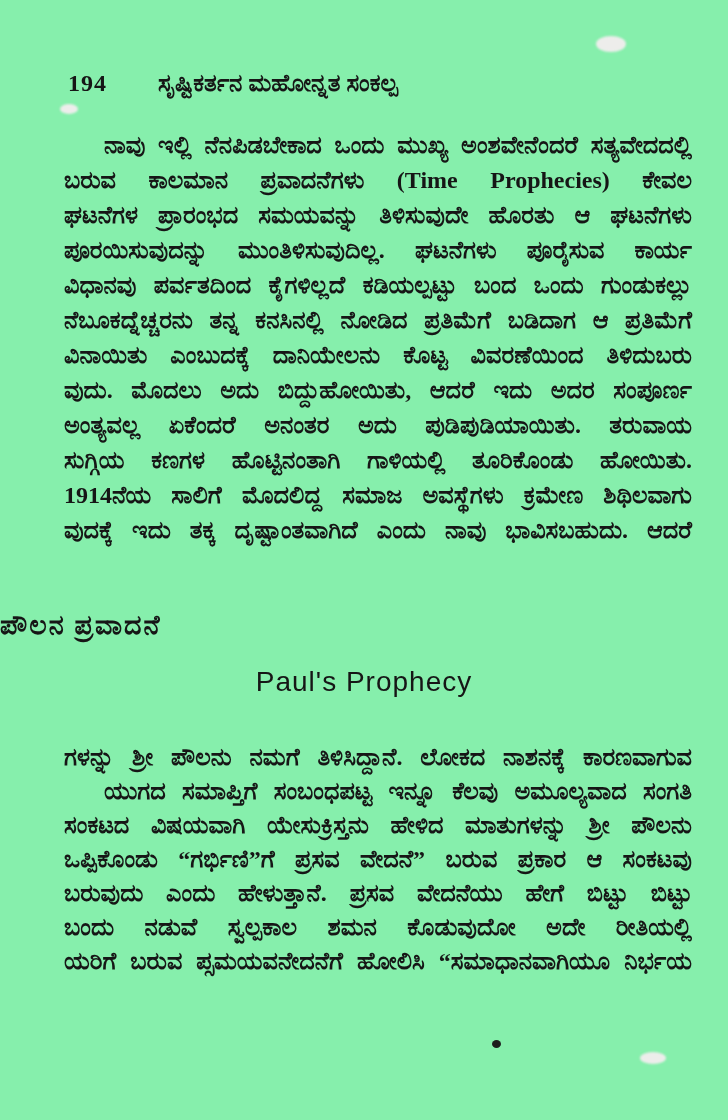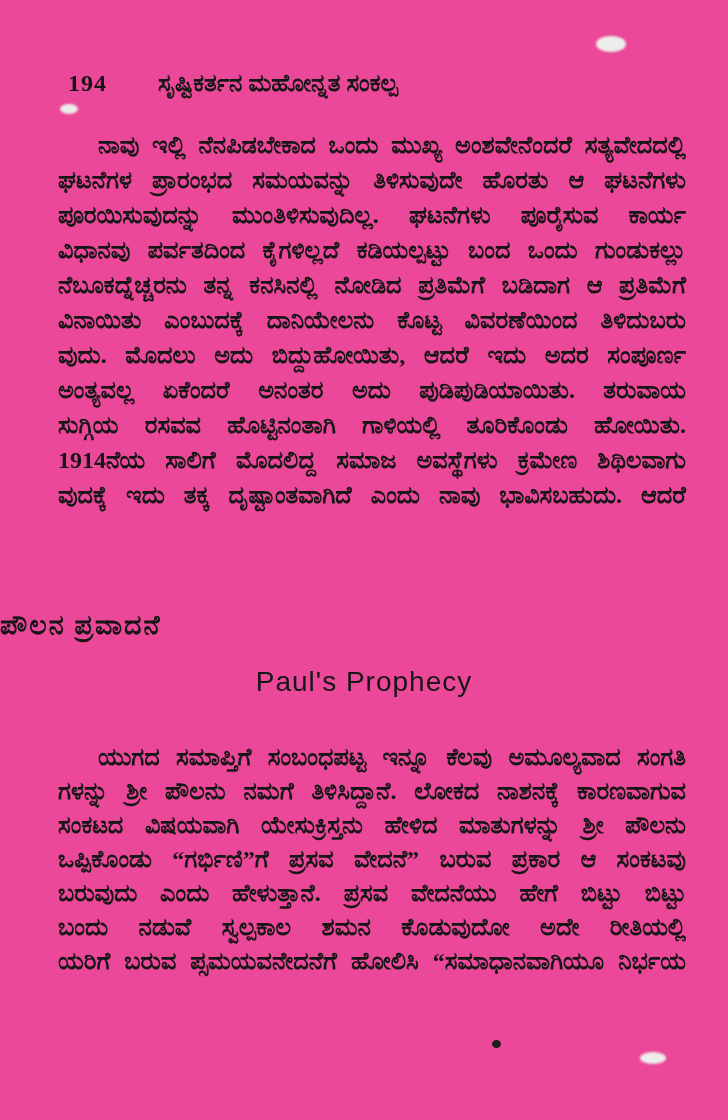--- a/index.html
+++ b/index.html
@@ -7,40 +7,40 @@
     width:728px;height:1120px;
     background:#fdfdfc;
     font-family:"Liberation Serif","DejaVu Serif",serif;
     color:#161616;
     overflow:hidden;
     position:relative;
     -webkit-font-smoothing:antialiased;
   }
   .page{
     position:absolute;inset:0;
-    background:#ec4899;
+    background:#86efac;
   }
   
   .header{
     position:absolute;top:70px;left:54px;right:46px;
     display:flex;align-items:flex-start;
   }
   .pagenum{
     font-size:24px;font-weight:700;letter-spacing:1px;
     margin-left:14px;width:90px;flex:0 0 auto;
   }
   .runtitle{
     flex:1 1 auto;
     font-size:24px;font-weight:600;
     padding-right:10px;
     white-space:nowrap;
   }
   
   .bodycol{
-    position:absolute;left:58px;width:628px;
+    position:absolute;left:64px;width:628px;
   }
   .para1{top:128px;}
   .para2{top:740px;}
   .line{
     font-size:24px;line-height:35px;height:35px;
     font-weight:600;
     text-align:justify;
     text-align-last:justify;
     white-space:nowrap;
     overflow:visible;
@@ -81,38 +81,39 @@
 
 <div class="page">
 
   <div class="header">
     <div class="pagenum">194</div>
     <div class="runtitle">ಸೃಷ್ಟಿಕರ್ತನ ಮಹೋನ್ನತ ಸಂಕಲ್ಪ</div>
   </div>
 
   <div class="bodycol para1">
     <div class="line indent">ನಾವು ಇಲ್ಲಿ ನೆನಪಿಡಬೇಕಾದ ಒಂದು ಮುಖ್ಯ ಅಂಶವೇನೆಂದರೆ ಸತ್ಯವೇದದಲ್ಲಿ</div>
+    <div class="line">ಬರುವ ಕಾಲಮಾನ ಪ್ರವಾದನೆಗಳು (Time Prophecies) ಕೇವಲ</div>
     <div class="line">ಘಟನೆಗಳ ಪ್ರಾರಂಭದ ಸಮಯವನ್ನು ತಿಳಿಸುವುದೇ ಹೊರತು ಆ ಘಟನೆಗಳು</div>
     <div class="line">ಪೂರಯಿಸುವುದನ್ನು ಮುಂತಿಳಿಸುವುದಿಲ್ಲ. ಘಟನೆಗಳು ಪೂರೈಸುವ ಕಾರ್ಯ</div>
     <div class="line">ವಿಧಾನವು ಪರ್ವತದಿಂದ ಕೈಗಳಿಲ್ಲದೆ ಕಡಿಯಲ್ಪಟ್ಟು ಬಂದ ಒಂದು ಗುಂಡುಕಲ್ಲು</div>
     <div class="line">ನೆಬೂಕದ್ನೆಚ್ಚರನು ತನ್ನ ಕನಸಿನಲ್ಲಿ ನೋಡಿದ ಪ್ರತಿಮೆಗೆ ಬಡಿದಾಗ ಆ ಪ್ರತಿಮೆಗೆ</div>
     <div class="line">ವಿನಾಯಿತು ಎಂಬುದಕ್ಕೆ ದಾನಿಯೇಲನು ಕೊಟ್ಟ ವಿವರಣೆಯಿಂದ ತಿಳಿದುಬರು</div>
     <div class="line">ವುದು.  ಮೊದಲು ಅದು ಬಿದ್ದುಹೋಯಿತು, ಆದರೆ ಇದು ಅದರ ಸಂಪೂರ್ಣ</div>
     <div class="line">ಅಂತ್ಯವಲ್ಲ ಏಕೆಂದರೆ ಅನಂತರ ಅದು ಪುಡಿಪುಡಿಯಾಯಿತು. ತರುವಾಯ</div>
-    <div class="line">ಸುಗ್ಗಿಯ ರಸವವ ಹೊಟ್ಟಿನಂತಾಗಿ ಗಾಳಿಯಲ್ಲಿ ತೂರಿಕೊಂಡು ಹೋಯಿತು.</div>
+    <div class="line">ಸುಗ್ಗಿಯ ಕಣಗಳ ಹೊಟ್ಟಿನಂತಾಗಿ ಗಾಳಿಯಲ್ಲಿ ತೂರಿಕೊಂಡು ಹೋಯಿತು.</div>
     <div class="line">1914ನೆಯ ಸಾಲಿಗೆ ಮೊದಲಿದ್ದ ಸಮಾಜ ಅವಸ್ಥೆಗಳು ಕ್ರಮೇಣ ಶಿಥಿಲವಾಗು</div>
     <div class="line">ವುದಕ್ಕೆ ಇದು ತಕ್ಕ ದೃಷ್ಟಾಂತವಾಗಿದೆ ಎಂದು ನಾವು ಭಾವಿಸಬಹುದು.  ಆದರೆ</div>
   </div>
 
   <div class="kn-heading">ಪೌಲನ ಪ್ರವಾದನೆ</div>
   <div class="en-heading">Paul's Prophecy</div>
 
   <div class="bodycol para2">
+    <div class="line">ಗಳನ್ನು ಶ್ರೀ ಪೌಲನು ನಮಗೆ ತಿಳಿಸಿದ್ದಾನೆ. ಲೋಕದ ನಾಶನಕ್ಕೆ ಕಾರಣವಾಗುವ</div>
     <div class="line indent">ಯುಗದ ಸಮಾಪ್ತಿಗೆ ಸಂಬಂಧಪಟ್ಟ ಇನ್ನೂ ಕೆಲವು ಅಮೂಲ್ಯವಾದ ಸಂಗತಿ</div>
-    <div class="line">ಗಳನ್ನು ಶ್ರೀ ಪೌಲನು ನಮಗೆ ತಿಳಿಸಿದ್ದಾನೆ. ಲೋಕದ ನಾಶನಕ್ಕೆ ಕಾರಣವಾಗುವ</div>
     <div class="line">ಸಂಕಟದ ವಿಷಯವಾಗಿ ಯೇಸುಕ್ರಿಸ್ತನು ಹೇಳಿದ ಮಾತುಗಳನ್ನು ಶ್ರೀ ಪೌಲನು</div>
     <div class="line">ಒಪ್ಪಿಕೊಂಡು “ಗರ್ಭಿಣಿ”ಗೆ ಪ್ರಸವ ವೇದನೆ” ಬರುವ ಪ್ರಕಾರ ಆ ಸಂಕಟವು</div>
     <div class="line">ಬರುವುದು ಎಂದು ಹೇಳುತ್ತಾನೆ.  ಪ್ರಸವ ವೇದನೆಯು ಹೇಗೆ ಬಿಟ್ಟು ಬಿಟ್ಟು</div>
     <div class="line">ಬಂದು ನಡುವೆ ಸ್ವಲ್ಪಕಾಲ ಶಮನ ಕೊಡುವುದೋ ಅದೇ ರೀತಿಯಲ್ಲಿ</div>
     <div class="line">ಯರಿಗೆ ಬರುವ ಪ್ಸಮಯವನೇದನೆಗೆ ಹೋಲಿಸಿ “ಸಮಾಧಾನವಾಗಿಯೂ ನಿರ್ಭಯ</div>
   </div>
 
   <div class="speck s1"></div>
   <div class="smudge m1"></div>
   <div class="smudge m2"></div>

